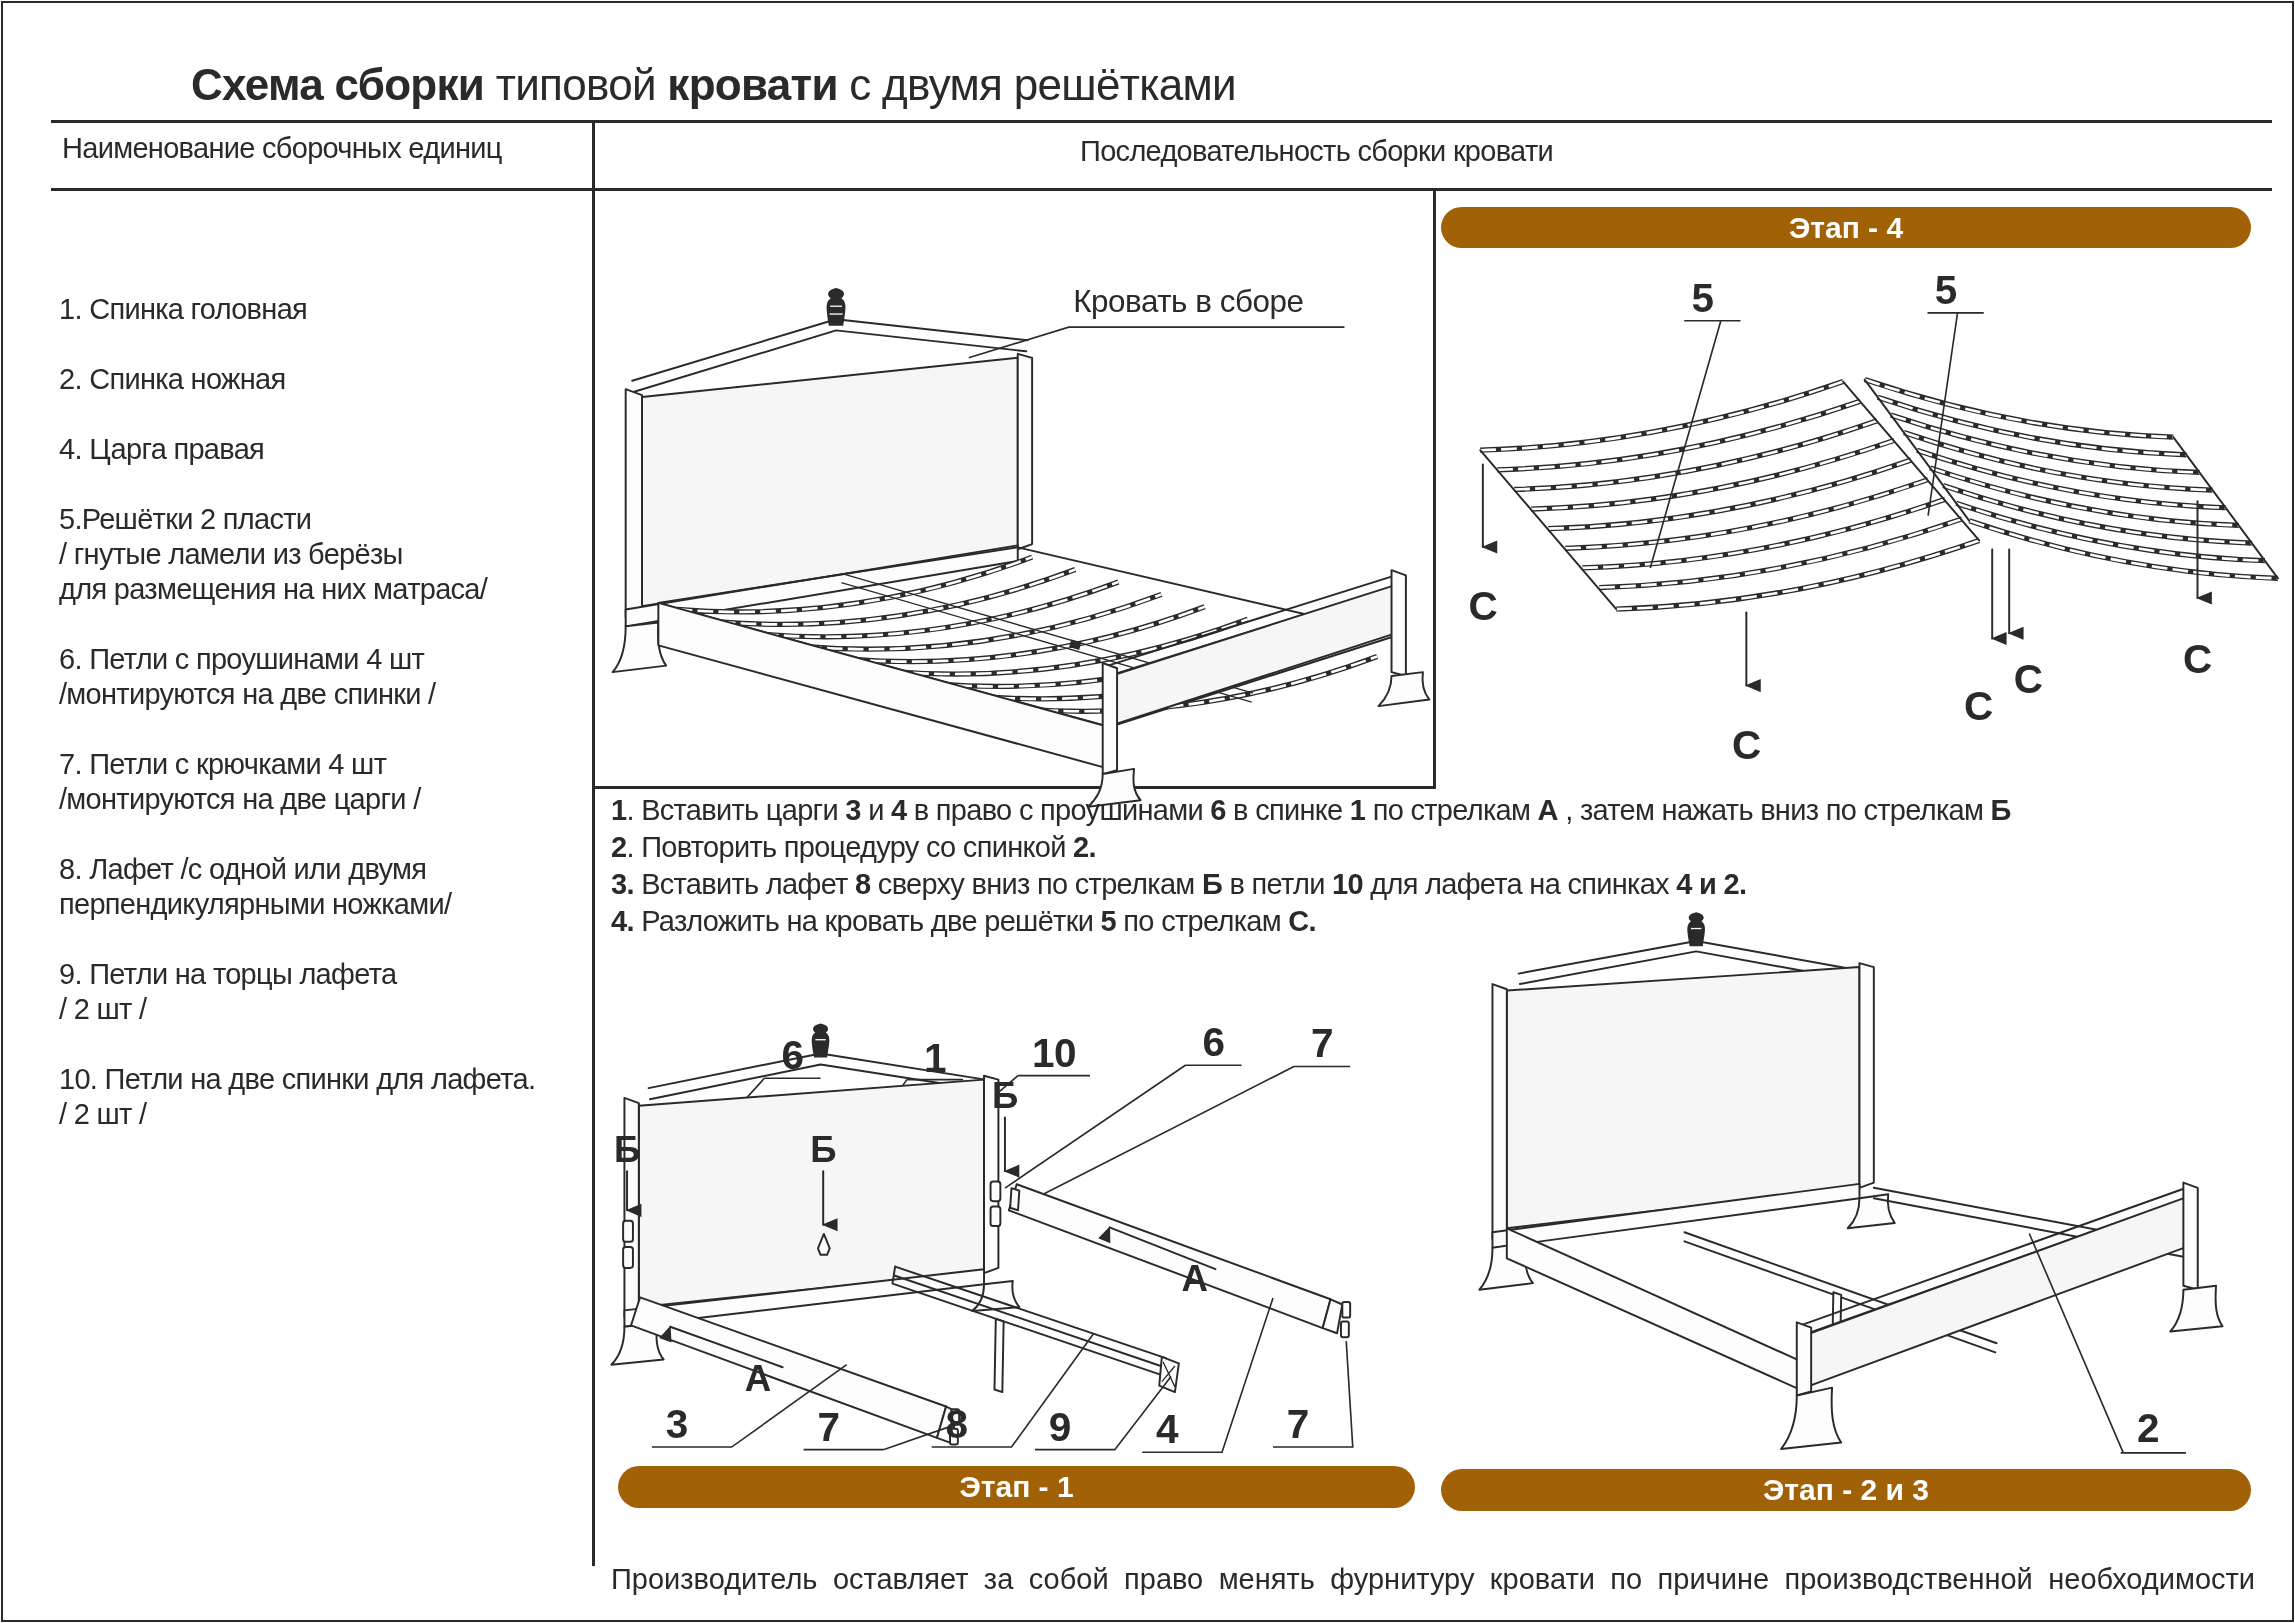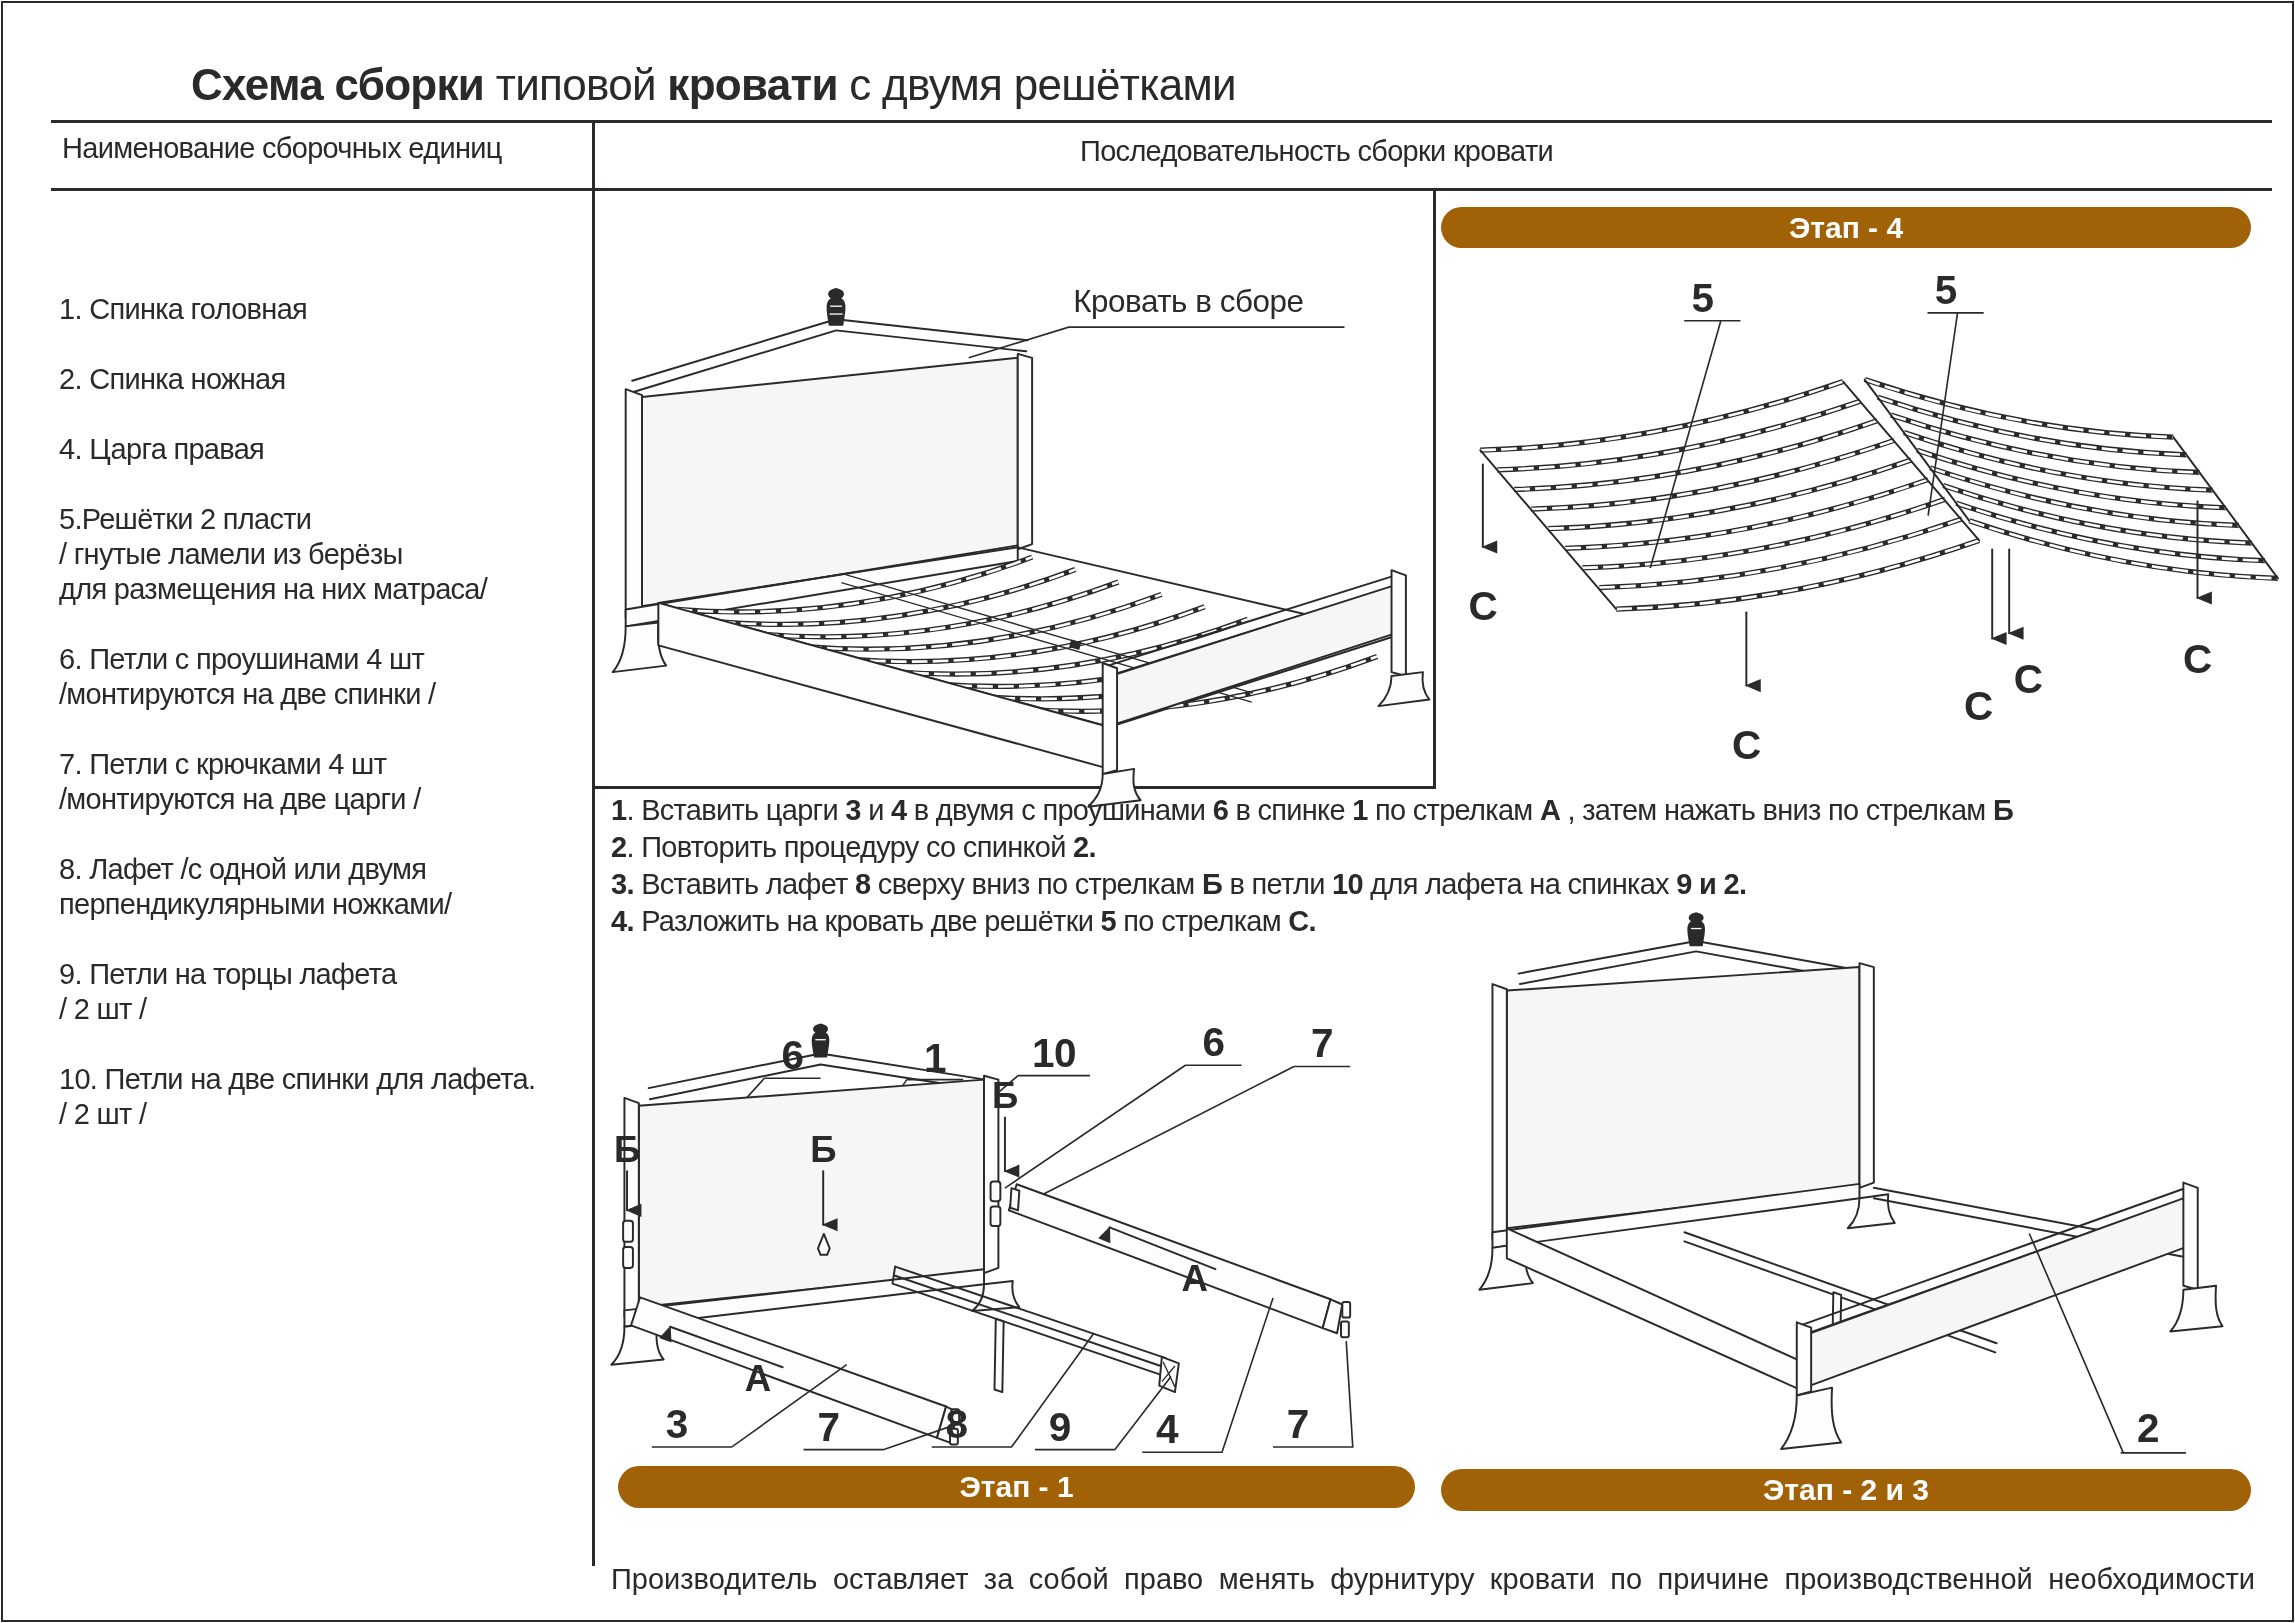--- a/index.html
+++ b/index.html
@@ -216,23 +216,23 @@
     <text class="callout-num" x="1157" y="640" text-anchor="middle">С</text>
   </g>
   <defs>
     <marker id="ah2" markerWidth="24" markerHeight="28" refX="12" refY="24" orient="auto-start-reverse" markerUnits="userSpaceOnUse">
       <path d="M2,2 L22,2 L12,26 Z" fill="#2b2a29"></path>
     </marker>
   </defs>
 </svg>
 
 <div id="instructions" class="abs">
-  <div class="instr"><span class="seg-b">1</span><span>. Вставить царги </span><span class="seg-b">3</span><span> и </span><span class="seg-b">4</span><span> в двумя с проушинами </span><span class="seg-b">6</span><span> в спинке </span><span class="seg-b">1</span><span> по стрелкам </span><span class="seg-b">А</span><span> , затем нажать вниз по стрелкам </span><span class="seg-b">Б</span></div>
+  <div class="instr"><span class="seg-b">1</span><span>. Вставить царги </span><span class="seg-b">3</span><span> и </span><span class="seg-b">4</span><span> в право с проушинами </span><span class="seg-b">6</span><span> в спинке </span><span class="seg-b">1</span><span> по стрелкам </span><span class="seg-b">А</span><span> , затем нажать вниз по стрелкам </span><span class="seg-b">Б</span></div>
   <div class="instr"><span class="seg-b">2</span><span>. Повторить процедуру со спинкой </span><span class="seg-b">2.</span></div>
-  <div class="instr"><span class="seg-b">3.</span><span> Вставить лафет </span><span class="seg-b">8</span><span> сверху вниз по стрелкам </span><span class="seg-b">Б</span><span> в петли </span><span class="seg-b">10</span><span> для лафета на спинках </span><span class="seg-b">9 и 2.</span></div>
+  <div class="instr"><span class="seg-b">3.</span><span> Вставить лафет </span><span class="seg-b">8</span><span> сверху вниз по стрелкам </span><span class="seg-b">Б</span><span> в петли </span><span class="seg-b">10</span><span> для лафета на спинках </span><span class="seg-b">4 и 2.</span></div>
   <div class="instr"><span class="seg-b">4.</span><span> Разложить на кровать две решётки </span><span class="seg-b">5</span><span>  по стрелкам </span><span class="seg-b">С.</span></div>
 </div>
 
 <svg class="abs" style="left:593px;top:941px;" width="835" height="525" viewBox="0 0 1277 803" xmlns="http://www.w3.org/2000/svg">
 
   <g>
     <text class="callout-num" x="305" y="196" text-anchor="middle">6</text>
     <text class="callout-num" x="523" y="200" text-anchor="middle">1</text>
     <text class="callout-num" x="705" y="192" text-anchor="middle">10</text>
     <text class="callout-num" x="949" y="176" text-anchor="middle">6</text>

